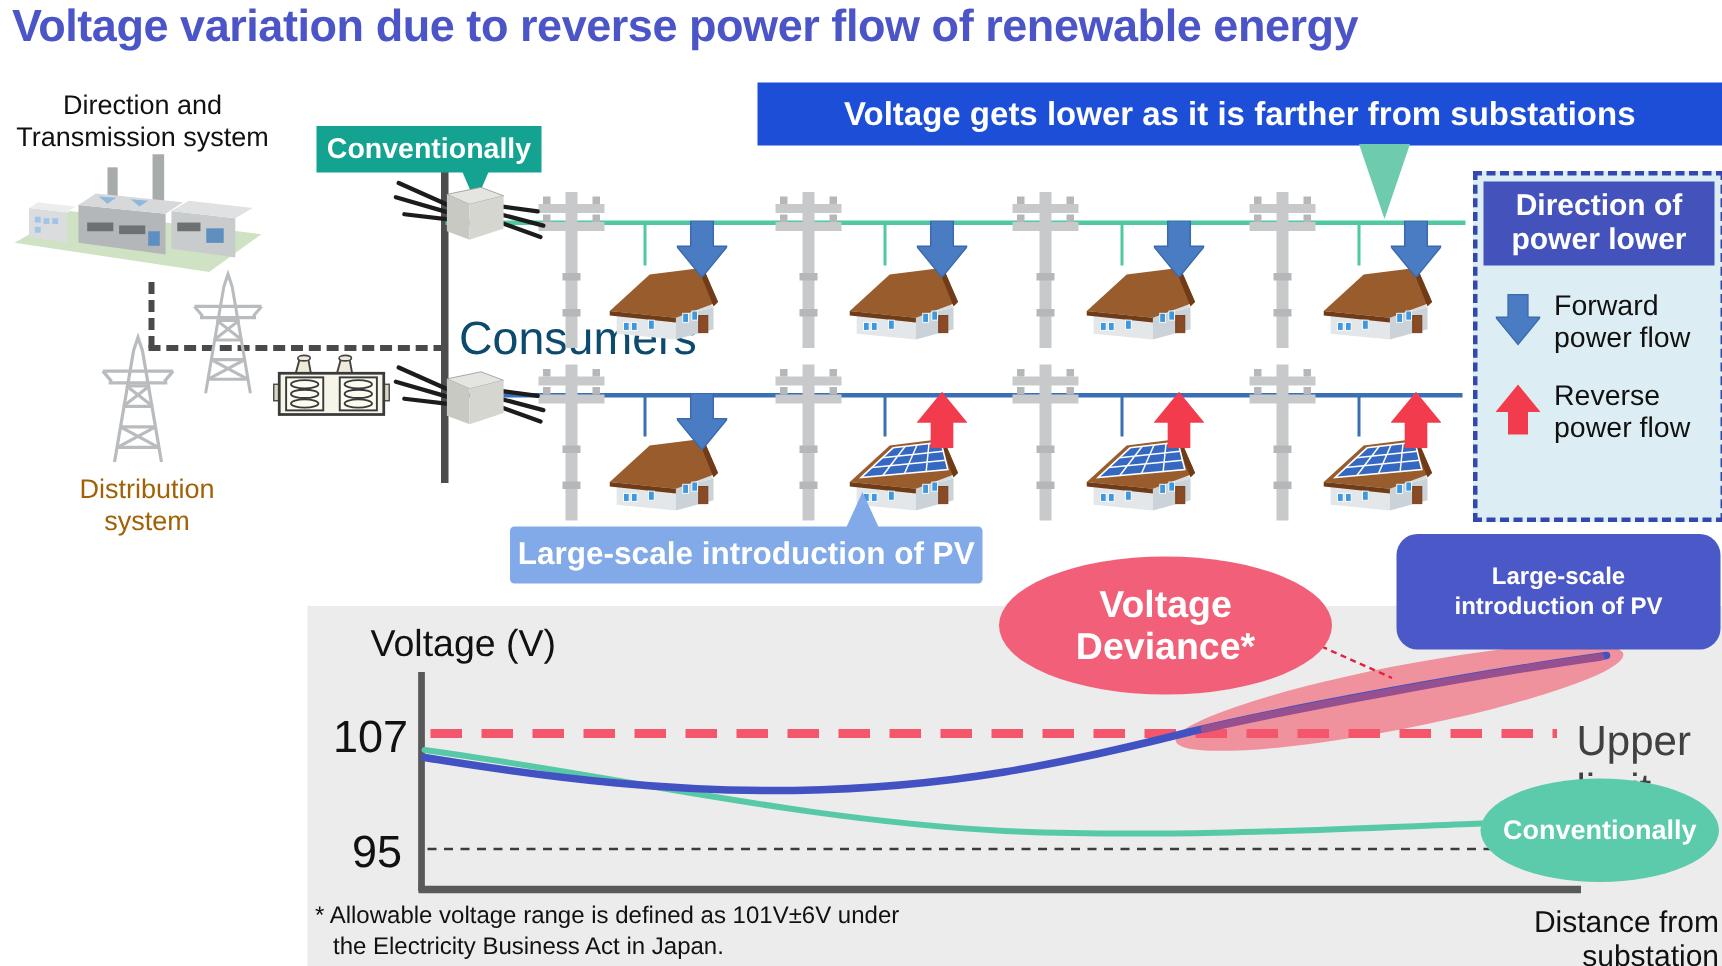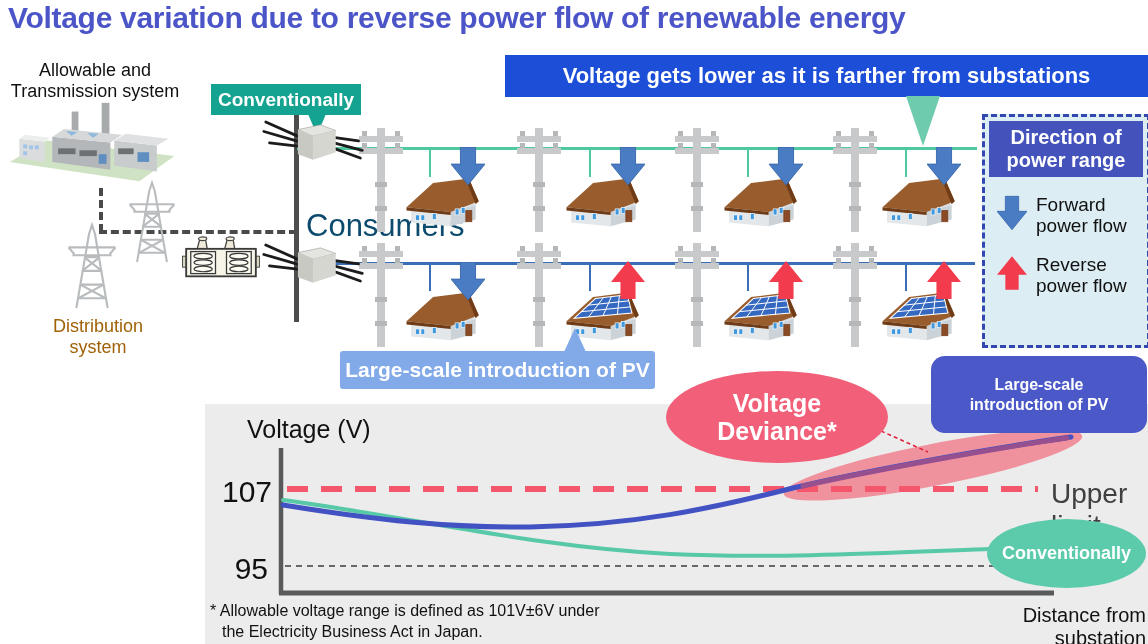--- a/index.html
+++ b/index.html
@@ -162,21 +162,21 @@
       <rect x="112" y="52" width="16" height="6" fill="#6e7174"></rect>
       <rect x="132" y="56" width="12" height="10" fill="#5e8fc0"></rect>
     </symbol>
   </defs>
 </svg>
 
 <div id="stage">
 
   <div class="abs title">Voltage variation due to reverse power flow of renewable energy</div>
 
-  <div class="abs gen-label pre">Allowable and
+  <div class="abs gen-label pre">Direction and
 Transmission system</div>
   <svg class="abs" style="left:8px;top:98px;width:168px;height:92px">
       <use href="#sym-factory"></use>
     </svg>
   <div class="abs dash-v"></div>
   <div class="abs dash-h"></div>
   <svg class="abs" style="left:120px;top:180px;width:64px;height:84px">
       <use href="#sym-tower"></use>
     </svg>
   <svg class="abs" style="left:60px;top:222px;width:64px;height:88px">
@@ -291,21 +291,21 @@
     </svg>
   <svg class="abs arrow" style="left:927px;top:261px">
       <use href="#sym-arrow-up"></use>
     </svg>
 
   <div class="abs pv-badge-ptr"></div>
   <div class="abs pv-badge">Large-scale introduction of PV</div>
 
   <div class="abs legend">
     <div class="legend-head pre">Direction of
-power range</div>
+power lower</div>
     <div class="legend-row">
       <svg style="width:30px;height:38px;flex:none">
           <use href="#sym-arrow-down" width="30" height="38"></use>
         </svg>
       <div class="lab pre">Forward
 power flow</div>
     </div>
     <div class="legend-row">
       <svg style="width:30px;height:38px;flex:none">
           <use href="#sym-arrow-up" width="30" height="38"></use>

